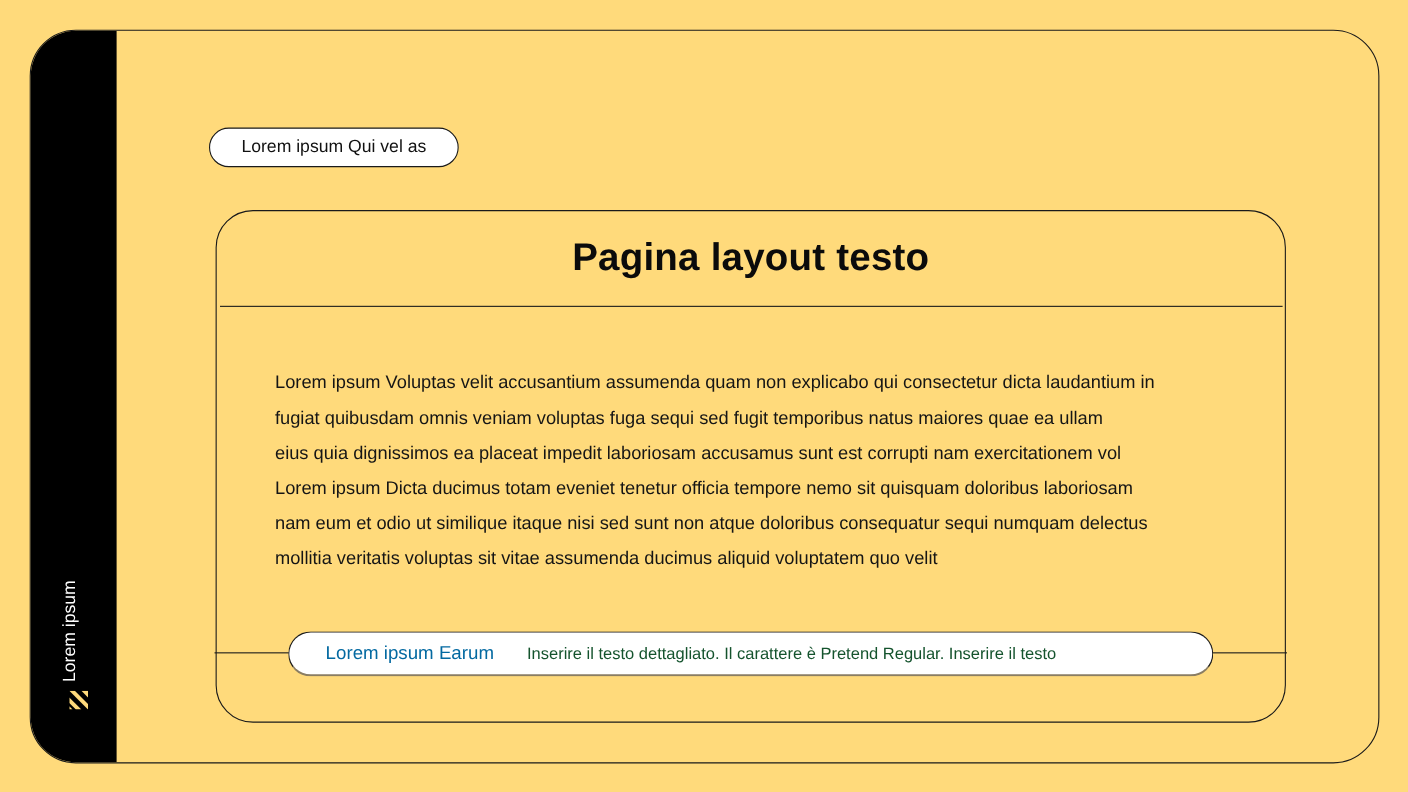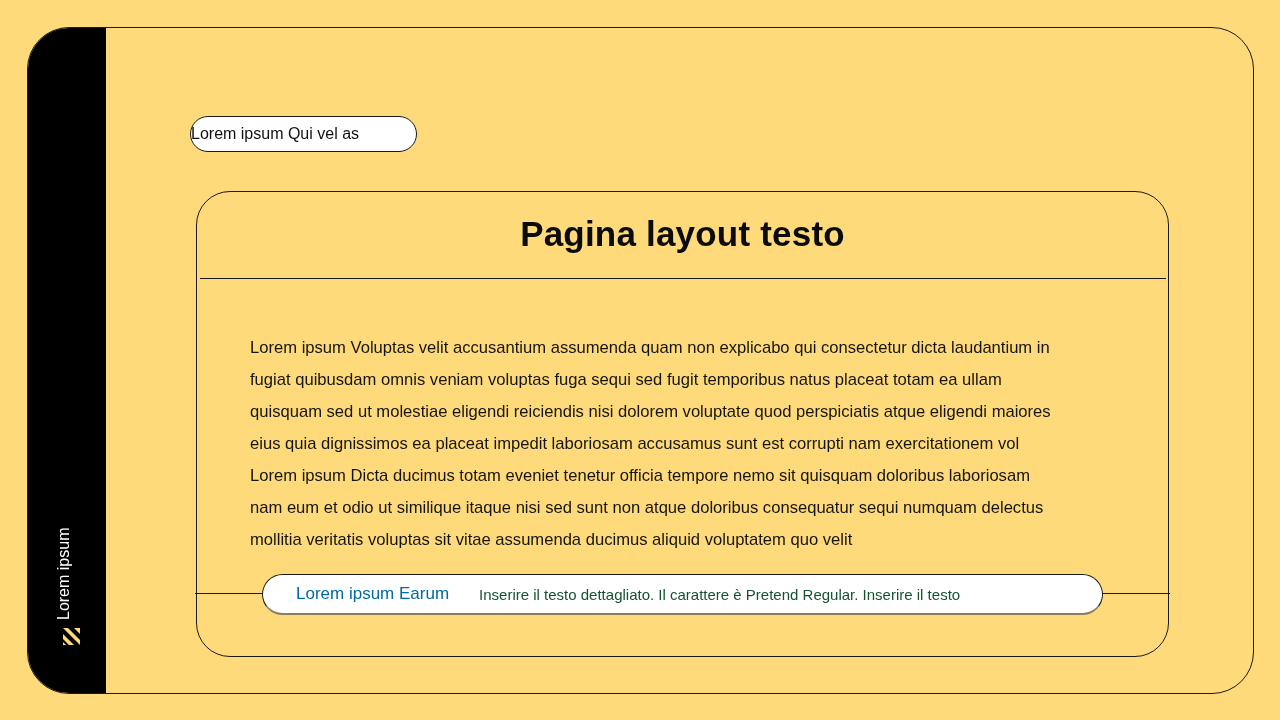--- a/index.html
+++ b/index.html
@@ -40,21 +40,21 @@
     .sidebar-logo {
       position: absolute; left: 35px; bottom: 48px;
       width: 17px; height: 17px;
     }
     .pill-tag {
       position: absolute; left: 162px; top: 88px;
       width: 227px; height: 36px;
       background: #fff;
       border: 1px solid #1a1a1a;
       border-radius: 18px;
-      display: flex; align-items: center; justify-content: flex-start;
+      display: flex; align-items: center; justify-content: center;
       font-size: 16px; color: #111;
     }
     .card {
       position: absolute; left: 168px; top: 163px;
       width: 973px; height: 466px;
       border: 1.2px solid #1a1a1a;
       border-radius: 34px;
       padding-left: 12px;
     }
     .card-title {
@@ -126,22 +126,21 @@
   <div class="pill-tag">
     <span>Lorem ipsum Qui vel as</span>
   </div>
 
   <div class="card">
     <h1 class="card-title">Pagina layout testo</h1>
     <div class="card-divider"></div>
 
     <div class="card-body">
       <p>Lorem ipsum Voluptas velit accusantium assumenda quam non explicabo qui consectetur dicta laudantium in</p>
-      <p>fugiat quibusdam omnis veniam voluptas fuga sequi sed fugit temporibus natus placeat totam ea ullam</p>
-      <p>quisquam sed ut molestiae eligendi reiciendis nisi dolorem voluptate quod perspiciatis atque eligendi maiores</p>
+      <p>fugiat quibusdam omnis veniam voluptas fuga sequi sed fugit temporibus natus maiores quae ea ullam</p>
       <p>eius quia dignissimos ea placeat impedit laboriosam accusamus sunt est corrupti nam exercitationem vol</p>
       <p>Lorem ipsum Dicta ducimus totam eveniet tenetur officia tempore nemo sit quisquam doloribus laboriosam</p>
       <p>nam eum et odio ut similique itaque nisi sed sunt non atque doloribus consequatur sequi numquam delectus</p>
       <p>mollitia veritatis voluptas sit vitae assumenda ducimus aliquid voluptatem quo velit</p>
     </div>
 
     <div class="connector-left"></div>
     <div class="connector-right"></div>
 
     <div class="info-pill">

